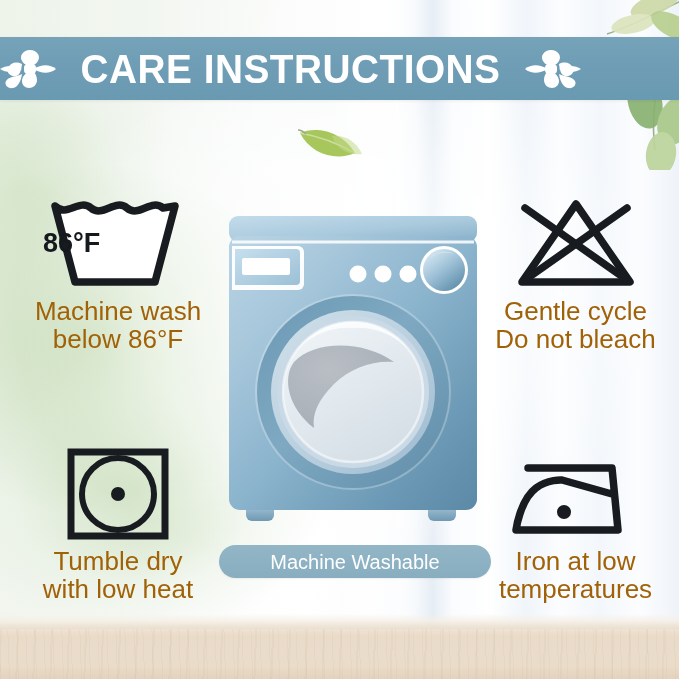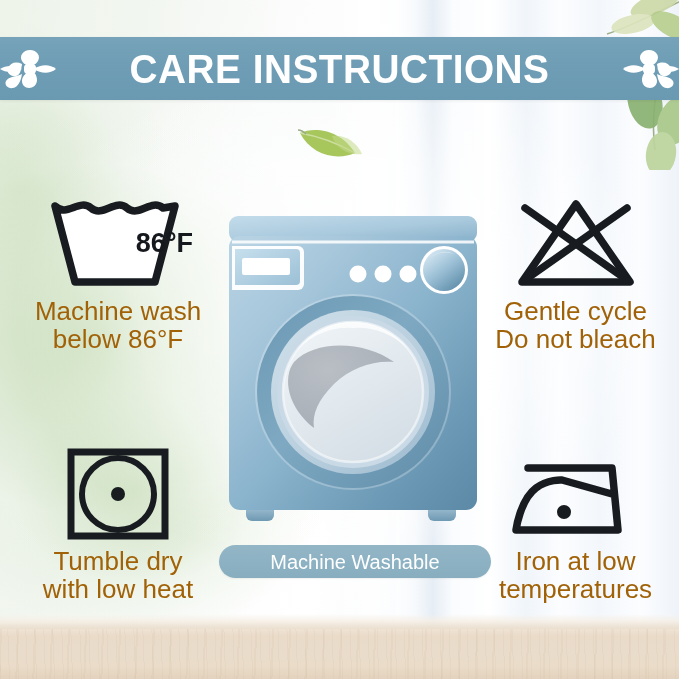--- a/index.html
+++ b/index.html
@@ -69,21 +69,21 @@
   
   .leafbranch{position:absolute;right:-8px;top:-10px;width:150px;height:180px;}
   .leaf-mid{position:absolute;left:297px;top:120px;width:62px;height:42px;}
   .leaf-mid2{position:absolute;left:330px;top:132px;width:34px;height:26px;}
 
   
   .banner{
     position:absolute;left:0;top:37px;width:679px;height:63px;
     background:linear-gradient(180deg,#76a3b9 0%,#6e9db5 45%,#6a9ab2 100%);
     box-shadow:0 1px 3px rgba(0,0,0,.07);
-    display:flex;align-items:center;justify-content:space-between;gap:18px;
+    display:flex;align-items:center;justify-content:flex-start;gap:18px;
   }
   .banner-title{
     color:#ffffff;
     font-size:40px;
     font-weight:bold;
     letter-spacing:.5px;
     line-height:1;
     white-space:nowrap;
     font-family:"Liberation Sans","DejaVu Sans",sans-serif;
     transform:scaleX(.97);
@@ -283,21 +283,21 @@
   <div class="pill">
     <span class="pill-label">Machine Washable</span>
   </div>
 
   <div class="cell cell-wash">
     <div class="sym">
       <svg width="150" height="95" viewBox="0 0 150 95">
         <path d="M12 10 C24 22 36 2 48 12 C60 22 72 2 84 12 C96 22 108 2 120 12 L132 10
                  L112 86 L32 86 Z" fill="#ffffff" stroke="#181c20" stroke-width="7.5" stroke-linejoin="round" stroke-linecap="round"></path>
       </svg>
-      <div style="position:absolute;width:150px;text-align:right;margin-top:0;">
+      <div style="position:absolute;width:150px;text-align:left;margin-top:0;">
         <span class="tubtemp">86°F</span>
       </div>
     </div>
     <div class="cap">Machine wash
 below 86°F</div>
   </div>
 
   <div class="cell cell-bleach">
     <div class="sym">
       <svg width="150" height="95" viewBox="0 0 150 95">

